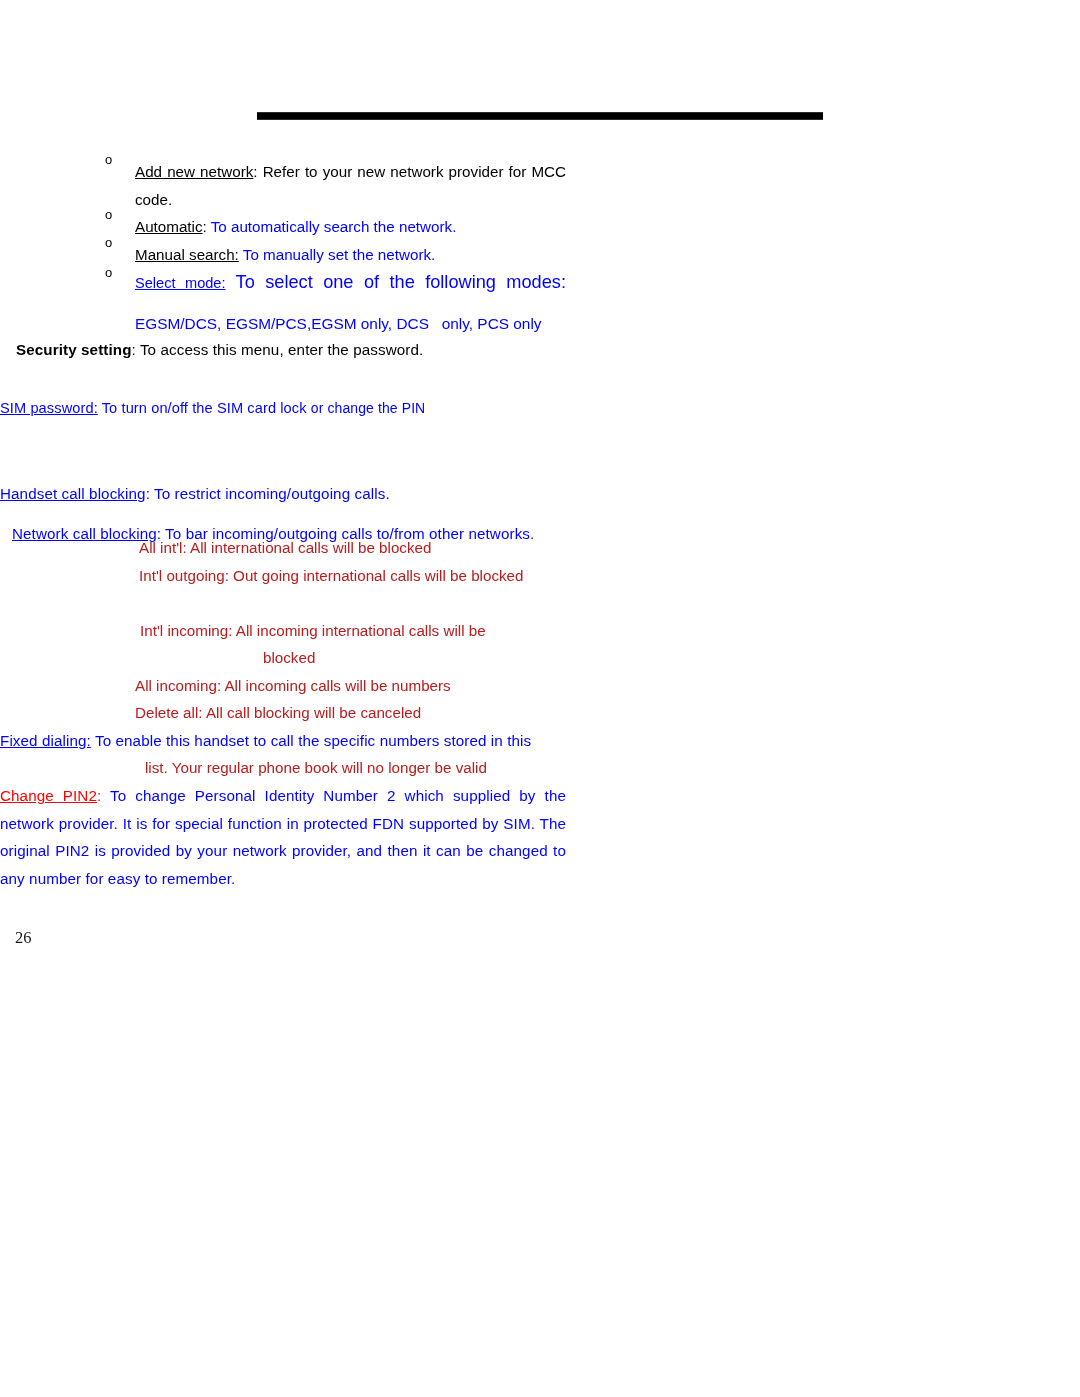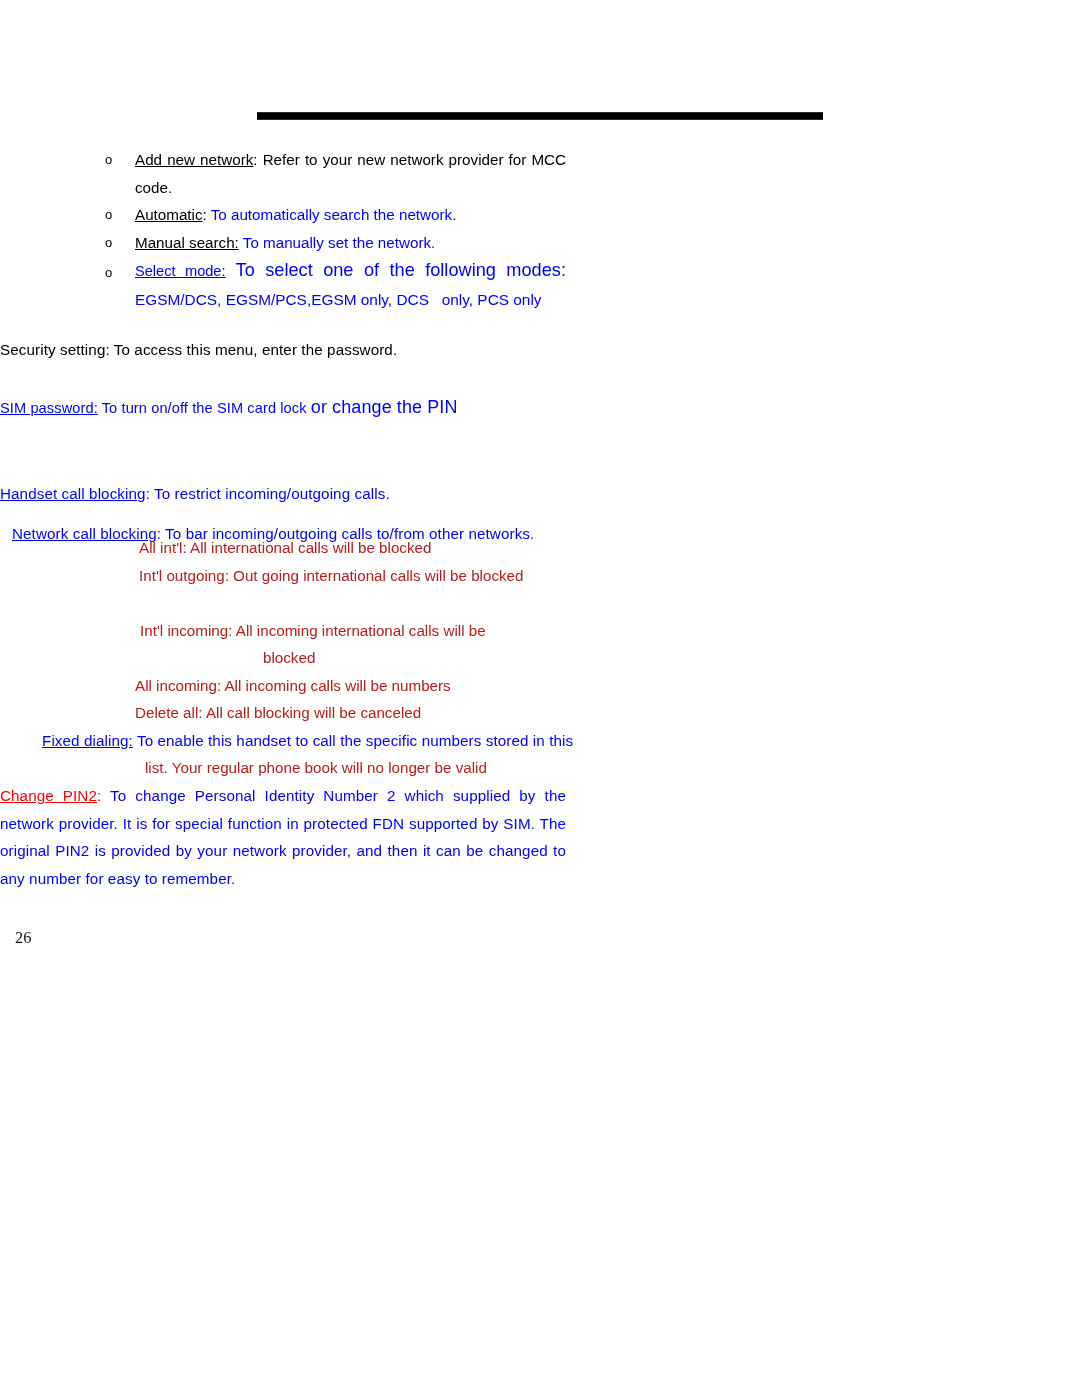--- a/index.html
+++ b/index.html
@@ -34,22 +34,22 @@
     position: absolute;
     left: 0;
     line-height: 27.5px;
     font-size: 15.2px;
     letter-spacing: 0.1px;
   }
   .blue { color: #0000ff; }
   .black { color: #000000; }
   .red { color: #ff0000; }
   .u { text-decoration: underline; }
-  .b { font-weight: normal; }
-  .big { font-size: 18px; }
+  .b { font-weight: bold; padding-left: 16px; }
+  .big { font-size: 14px; }
   .sm { font-size: 14.6px; }
   .just { text-align: justify; text-align-last: justify; }
   .justp { text-align: justify; }
 
   
   .bullet-row {
     position: absolute;
     left: 105px;
     width: 461px;
   }
@@ -58,20 +58,21 @@
     left: 0;
     top: 3px;
     font-size: 13px;
     color: #000000;
     line-height: 22px;
   }
   .bullet-body {
     margin-left: 30px;
     line-height: 27.5px;
     font-size: 15.2px;
+    margin-top: 12px;
   }
 
   
   .ind {
     position: absolute;
     line-height: 27.5px;
     font-size: 15.2px;
     color: #b91c1c;
     white-space: nowrap;
   }
@@ -141,21 +142,21 @@
     <span class="u">Network call blocking</span><span>: To bar incoming/outgoing calls to/from other networks.</span>
   </div>
 
   <div class="ind" style="left:139px;top:534px;">All int'l: All international calls will be blocked</div>
   <div class="ind" style="left:139px;top:562px;">Int'l outgoing: Out going international calls will be blocked</div>
   <div class="ind" style="left:140px;top:617px;">Int'l incoming: All incoming international calls will be</div>
   <div class="ind" style="left:263px;top:644px;">blocked</div>
   <div class="ind" style="left:135px;top:672px;">All incoming: All incoming calls will be numbers</div>
   <div class="ind" style="left:135px;top:699px;">Delete all: All call blocking will be canceled</div>
 
-  <div class="blk blue" style="top:727px;width:566px;padding-left:42px;">
+  <div class="blk blue" style="top:727px;width:566px;">
     <span class="u">Fixed dialing:</span><span> To enable this handset to call the specific numbers stored in this</span>
   </div>
   <div class="ind" style="left:145px;top:754px;">list. Your regular phone book will no longer be valid</div>
 
   <div class="blk blue justp" style="top:782px;width:566px;line-height:27.5px;">
     <span class="u red">Change PIN2</span><span class="red">:</span><span> To change Personal Identity Number 2 which supplied by the network provider. It is for special function in protected FDN supported by SIM. The original PIN2 is provided by your network provider, and then it can be changed to any number for easy to remember.</span>
   </div>
 
   <div class="page-number">26</div>
 

